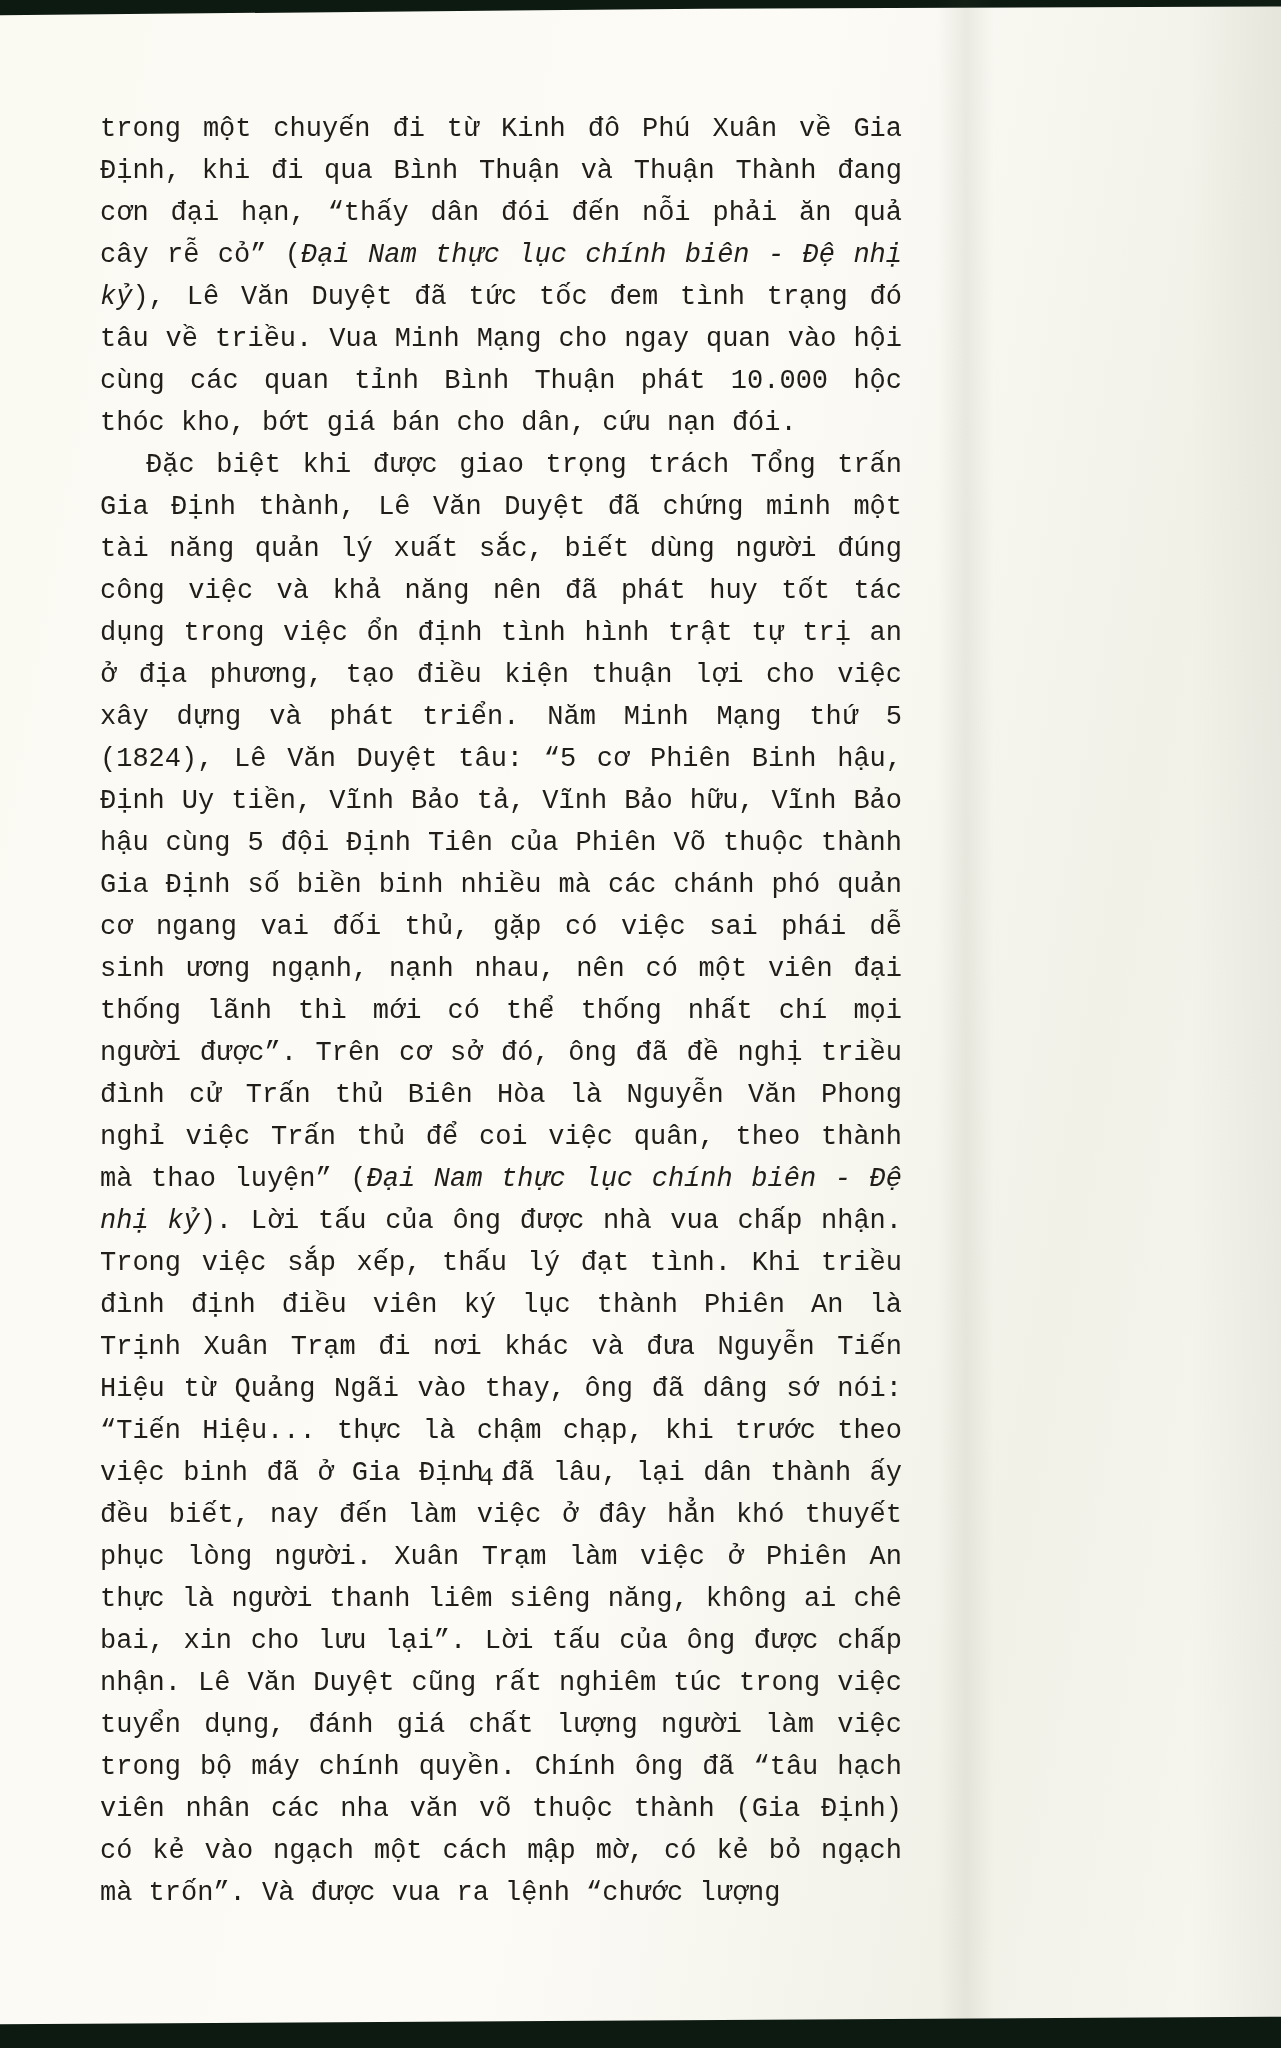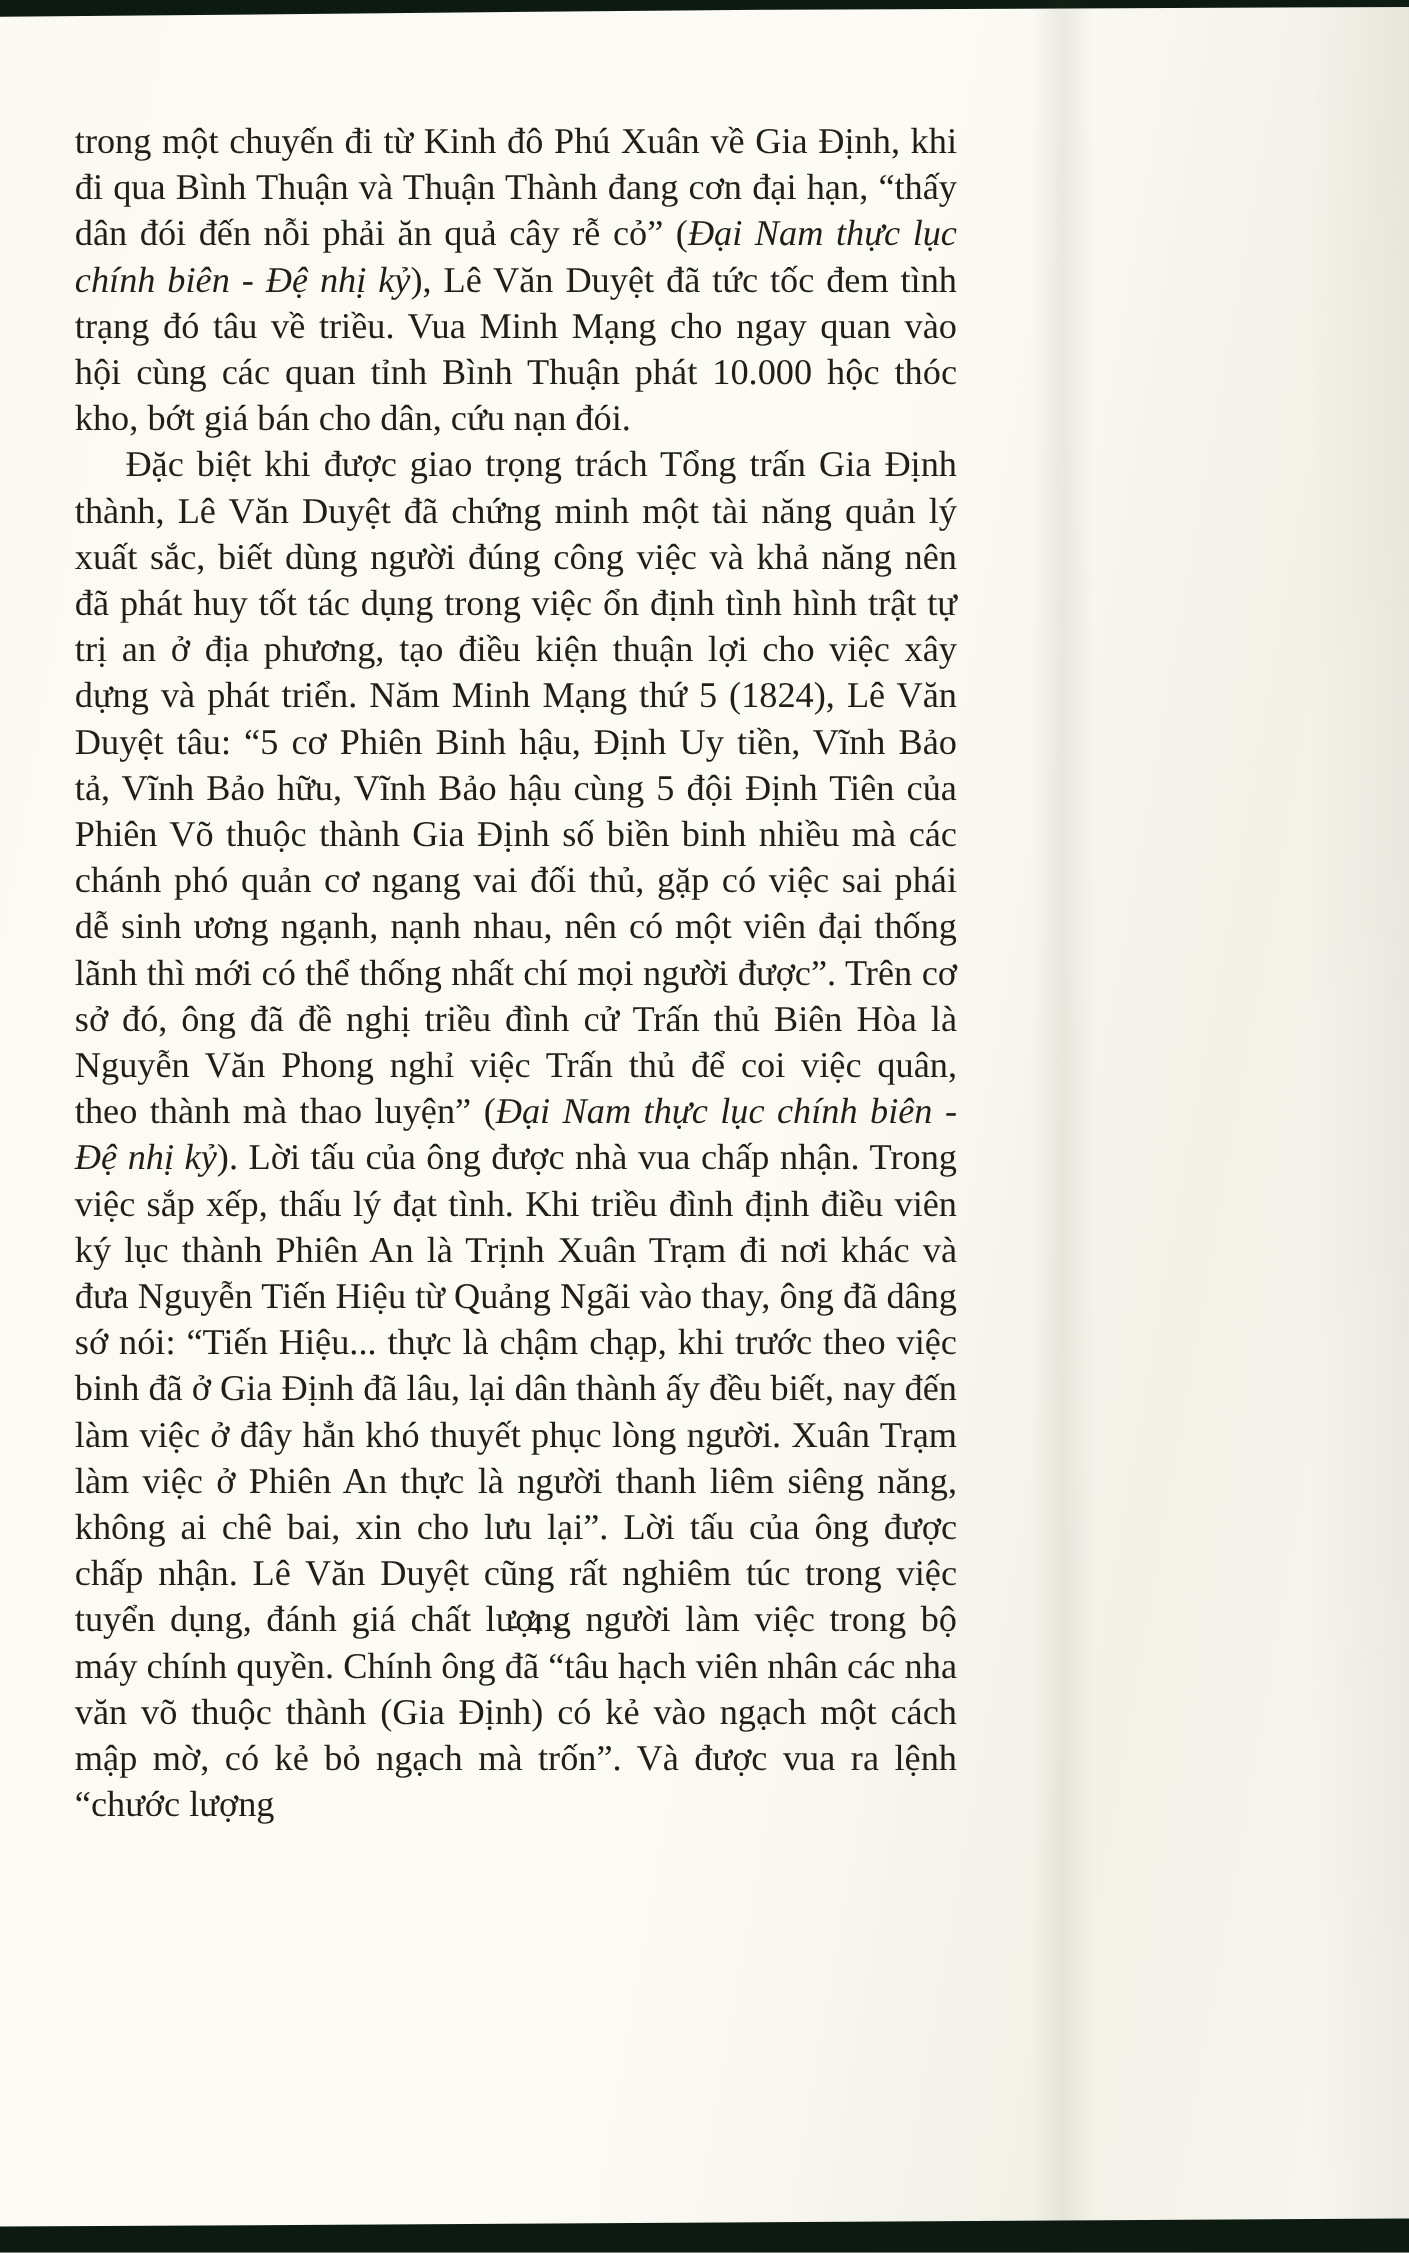--- a/index.html
+++ b/index.html
@@ -36,27 +36,28 @@
   .right-shade {
     position: absolute;
     top: 0; bottom: 0;
     right: 0;
     width: 90px;
     background: linear-gradient(to right, rgba(0,0,0,0), rgba(60,75,60,0.07));
     pointer-events: none;
   }
   .text-block {
     position: absolute;
-    left: 68px;
+    left: 100px;
     top: 108px;
     width: 802px;
-    font-size: 33px;
+    font-size: 27px;
     line-height: 42px;
     color: #211e1a;
     text-align: justify;
+    font-family: Liberation Mono, monospace;
   }
   .text-block p { margin: 0; }
   .text-block p.indent { text-indent: 46px; }
   .text-block .italic { font-style: italic; }
   .page-number {
     position: absolute;
     left: 86px;
     top: 1462px;
     width: 802px;
     text-align: center;

